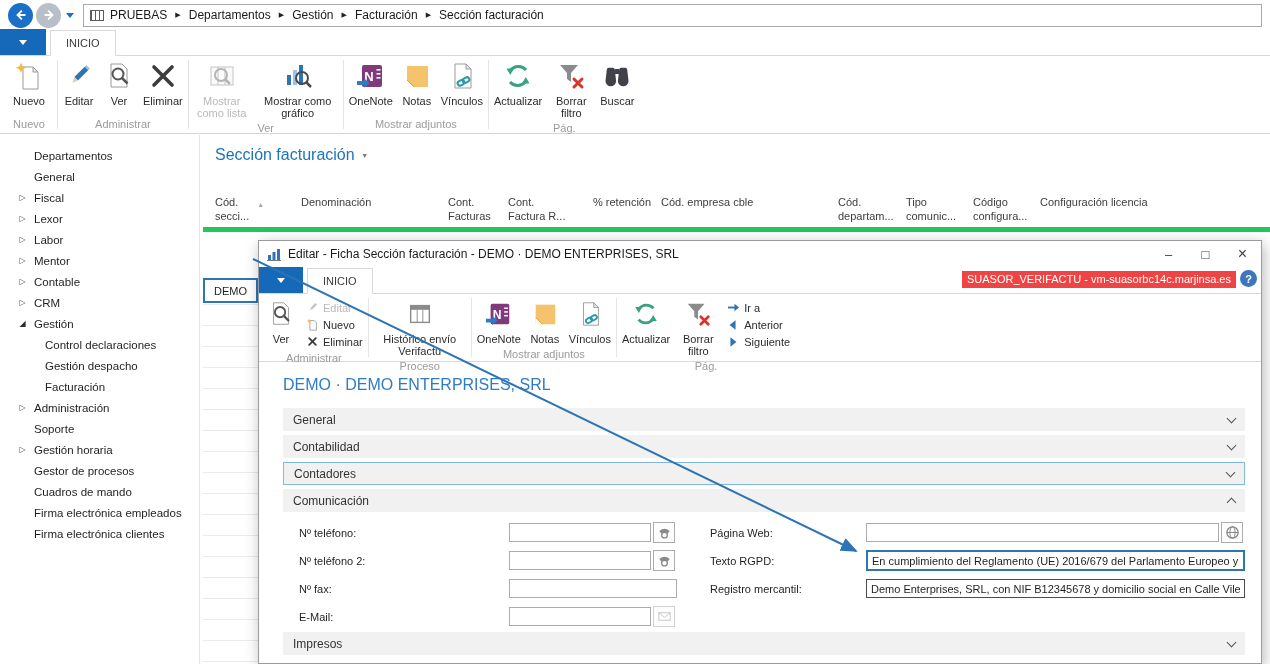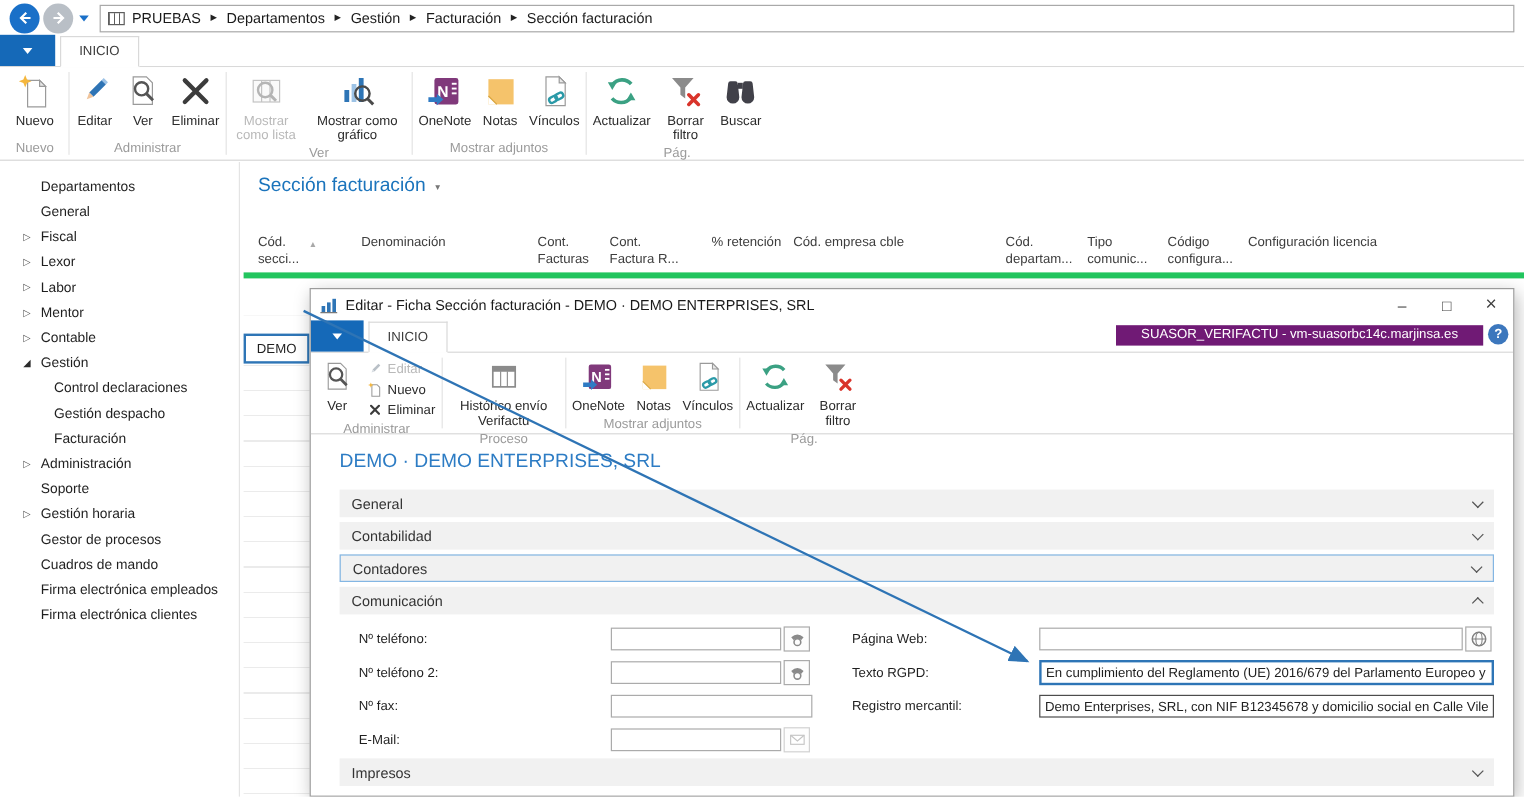--- a/index.html
+++ b/index.html
@@ -56,21 +56,21 @@
   .sortarrow::before{content:"▲";}
   .selcell{position:absolute;left:203px;top:236px;width:55px;height:25px;border:2px solid #2e75b6;background:#fff;display:flex;align-items:center;justify-content:center;font-size:11px;color:#1f1f1f;z-index:5;cursor:pointer;margin-top:42px;}
   .rowstrip{position:absolute;left:203px;top:263px;width:56px;height:401px;
     background:repeating-linear-gradient(to bottom,#ffffff 0 20px,#ebebeb 20px 21px);}
   
   .dialog{position:absolute;left:258px;top:240px;width:1004px;height:424px;background:#fff;border:1px solid #9b9b9b;box-shadow:2px 4px 14px rgba(0,0,0,.28);z-index:10;overflow:hidden;}
   .dtitle{height:26px;display:flex;align-items:center;padding-left:7px;gap:6px;font-size:12px;color:#1a1a1a;}
   .dcontrols{margin-left:auto;display:flex;}
   .dctl{width:37px;height:26px;display:flex;align-items:center;justify-content:center;font-size:13px;color:#404040;cursor:pointer;}
   .dtabrow{height:27px;border-bottom:1px solid #d9d9d9;display:flex;align-items:flex-end;position:relative;background:#fff;}
-  .badge{position:absolute;right:25px;top:4px;background:#701a75;color:#fff;font-size:11px;line-height:13px;padding:2px 21px;white-space:nowrap;}
+  .badge{position:absolute;right:25px;top:4px;background:#ef4444;color:#fff;font-size:11px;line-height:13px;padding:2px 5px;white-space:nowrap;}
   .helpc{position:absolute;right:4px;top:3px;width:17px;height:17px;border-radius:50%;background:#3c77bd;color:#fff;font-size:11px;font-weight:bold;display:flex;align-items:center;justify-content:center;cursor:pointer;}
   .dribbon{height:68px;border-bottom:1px solid #d9d9d9;display:flex;background:#fff;padding-left:2px;}
   .dcontent{padding:11px 16px 0 24px;}
   .dheading{font-size:16px;color:#2d7cc4;margin:3px 0 14px 0;}
   .fastbar{height:23px;background:#f1f1f1;display:flex;align-items:center;justify-content:space-between;padding:0 10px;font-size:12px;color:#333;margin-bottom:4px;cursor:pointer;}
   .fastbar.focus{border:1px solid #83b6e3;}
   .chv{width:7px;height:7px;border-right:1.6px solid #555;border-bottom:1.6px solid #555;flex:0 0 auto;}
   .chv.down{transform:rotate(45deg);margin-top:-3px;}
   .chv.up{transform:rotate(-135deg);margin-top:3px;}
   
@@ -310,20 +310,24 @@
       <span class="tree col"></span>
       <span>Labor</span>
     </div>
   <div class="nav-item">
       <span class="tree col"></span>
       <span>Mentor</span>
     </div>
   <div class="nav-item">
       <span class="tree col"></span>
       <span>Contable</span>
+    </div>
+  <div class="nav-item">
+      <span class="tree col"></span>
+      <span>CRM</span>
     </div>
   <div class="nav-item">
       <span class="tree exp"></span>
       <span>Gestión</span>
     </div>
   <div class="nav-item child">
       <span>Control declaraciones</span>
     </div>
   <div class="nav-item child">
       <span>Gestión despacho</span>
@@ -577,20 +581,47 @@
         </div>
         <div class="rbig" style="width:48px">
           <span class="ric">
             <svg width="28" height="28" viewBox="0 0 30 30">
                 <path d="M4 4 h18 l-7 8 v9 l-4 -3 v-6 z" fill="#8b8b8b"></path>
                 <path d="M18 18 l8 8 M26 18 l-8 8" stroke="#d9342b" stroke-width="3" stroke-linecap="round"></path>
               </svg>
           </span>
           <span class="rtxt">Borrar filtro</span>
         </div>
+        <div class="sstack">
+          <div class="sbtn">
+            <span class="sic">
+                <svg width="13" height="13" viewBox="0 0 14 14">
+                  <path d="M1 7 h8" stroke="#2e74b5" stroke-width="2"></path>
+                  <path d="M8 3 L13 7 L8 11 Z" fill="#2e74b5"></path>
+                </svg>
+              </span>
+            <span>Ir a</span>
+          </div>
+          <div class="sbtn">
+            <span class="sic">
+                <svg width="12" height="12" viewBox="0 0 14 14">
+                  <path d="M10 1.5 L3 7 L10 12.5 Z" fill="#2e74b5"></path>
+                </svg>
+              </span>
+            <span>Anterior</span>
+          </div>
+          <div class="sbtn">
+            <span class="sic">
+                <svg width="12" height="12" viewBox="0 0 14 14">
+                  <path d="M4 1.5 L11 7 L4 12.5 Z" fill="#2e74b5"></path>
+                </svg>
+              </span>
+            <span>Siguiente</span>
+          </div>
+        </div>
       </div>
       <div class="rlabel">Pág.</div>
     </div>
   </div>
 
   <div class="dcontent">
     <div class="dheading">DEMO · DEMO ENTERPRISES, SRL</div>
 
     <div class="fastbar">
       <span>General</span>

